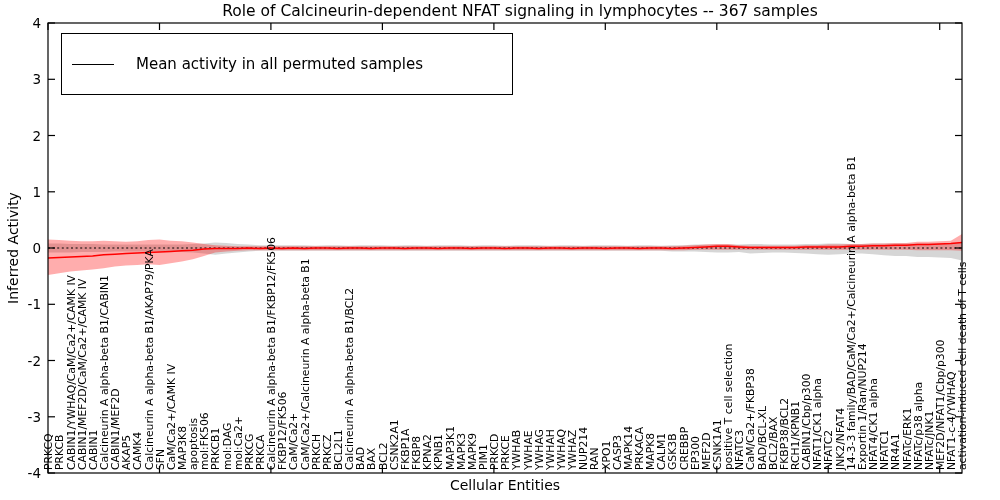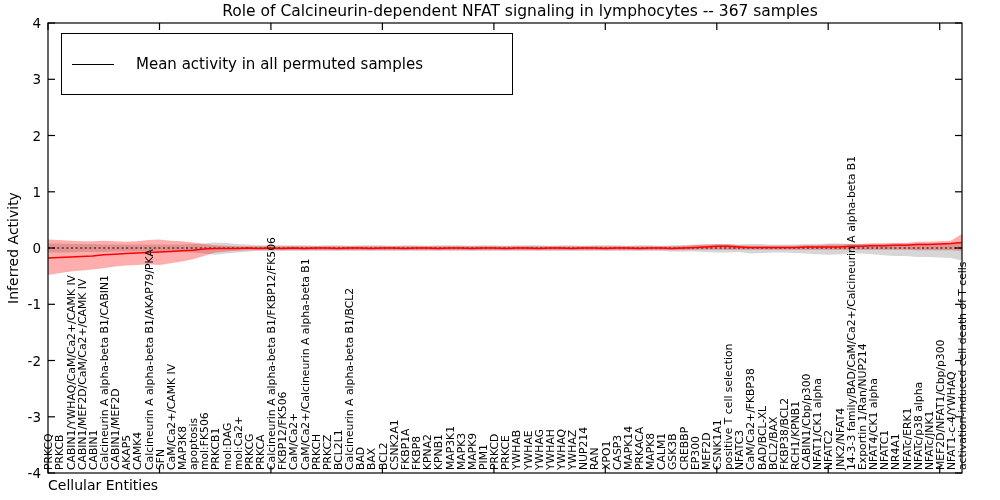--- a/index.html
+++ b/index.html
@@ -6,21 +6,21 @@
   #figure{
     position:relative;width:1000px;height:500px;background:#ffffff;
     font-family:"DejaVu Sans","Liberation Sans",sans-serif;overflow:hidden;
   }
   #plot-svg{position:absolute;left:0;top:0;}
   .title{
     position:absolute;top:2px;left:0;width:1000px;text-align:center;
     font-size:15.5px;color:#000;margin-left:20px;
   }
   .xlabel{
-    position:absolute;top:477px;left:48px;width:914px;text-align:left;
+    position:absolute;top:477px;left:48px;width:914px;text-align:center;
     font-size:14px;color:#000;
   }
   .ylabel{
     position:absolute;top:248px;left:13px;transform:translate(-50%,-50%) rotate(-90deg);
     font-size:14px;color:#000;white-space:nowrap;
   }
   .legend{
     position:absolute;left:61px;top:33px;width:452px;height:62px;
     background:#ffffff;border:1.2px solid #000;box-sizing:border-box;
     display:flex;flex-direction:column;justify-content:space-around;

